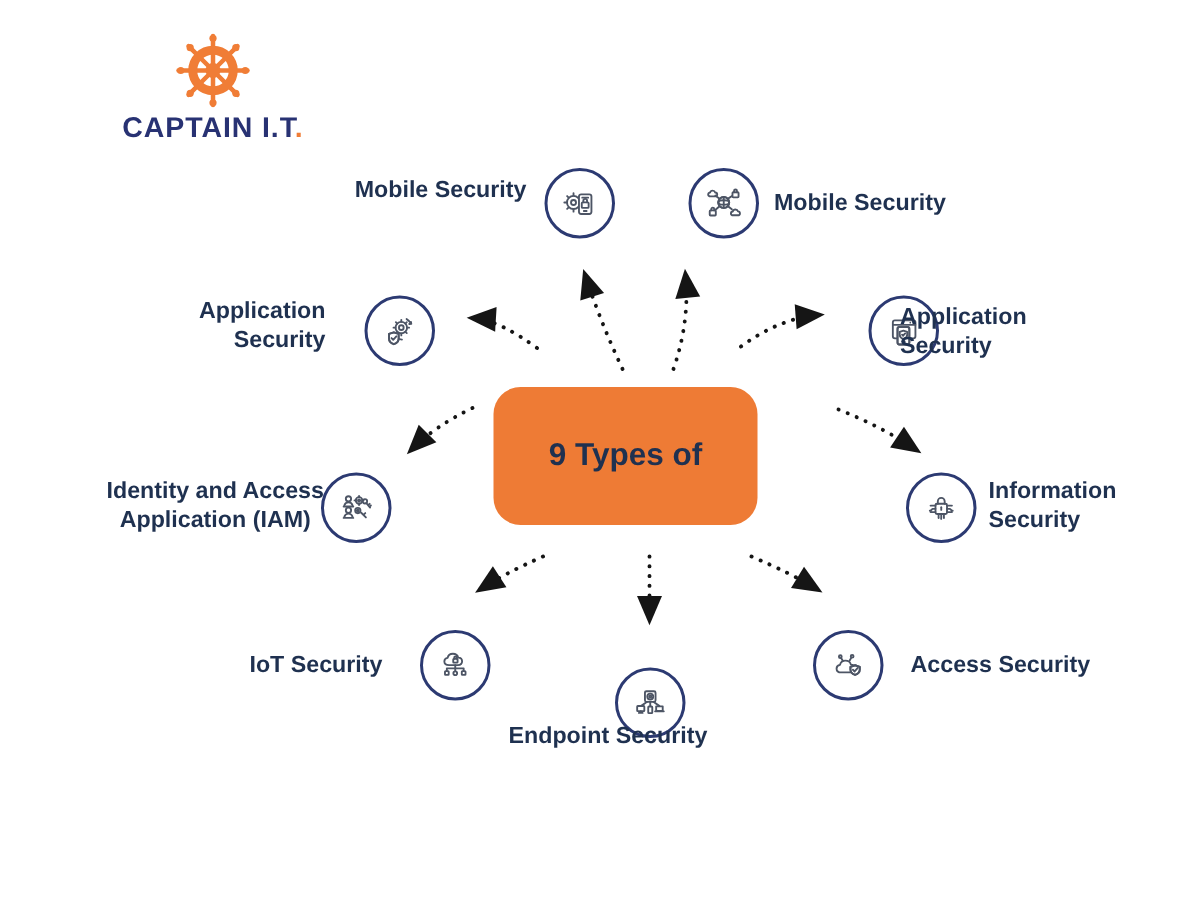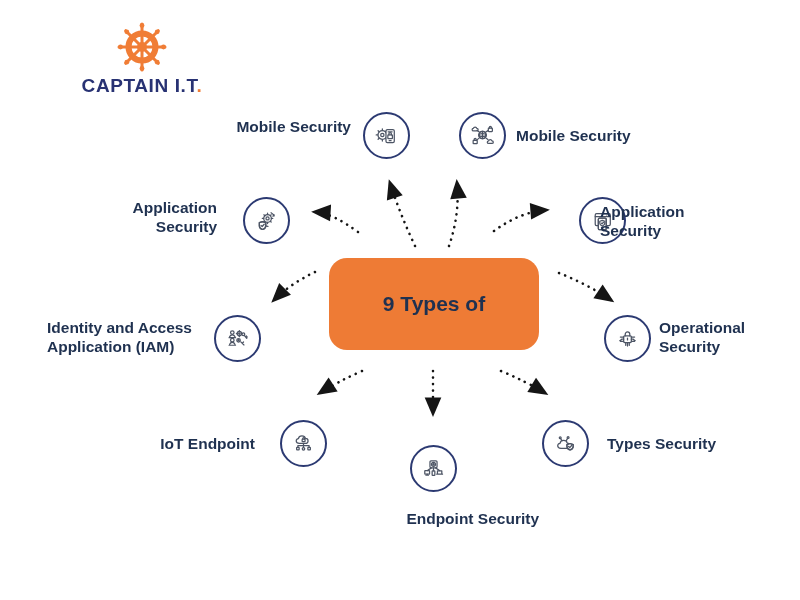--- a/index.html
+++ b/index.html
@@ -7,21 +7,21 @@
     position:relative; width:800px; height:600px; background:#ffffff;
     font-family:Liberation Sans, sans-serif; overflow:hidden;margin-left:24px;
   }
   
   .logo { position:absolute; left:48px; top:20px; width:140px; text-align:center; }
   .logo-wheel { display:block; margin:0 auto; }
   .logo-text { font-size:19px; font-weight:bold; color:#283273; letter-spacing:.6px; white-space:nowrap; margin-top:1px; }
   .logo-text .accent { color:#F07D36; }
   
   .center-box {
-    position:absolute; left:305px; top:258px; width:210px; height:92px;
+    position:absolute; left:305px; top:258px; width:176px; height:92px;
     background:#EE7B35; border-radius:18px;
     display:flex; flex-direction:column; align-items:center; justify-content:center;
   }
   .center-box span { display:block; color:#1F3150; font-weight:bold; font-size:21px; line-height:26px; }
   
   .icon-circle {
     position:absolute; width:47px; height:47px; border-radius:50%;
     background:#fff; border:2.5px solid #2C3A72; box-sizing:border-box;
     display:flex; align-items:center; justify-content:center;
   }
@@ -170,21 +170,21 @@
       <circle cx="14.8" cy="8.3" r="2.1"></circle>
         <circle cx="14.8" cy="8.3" r="0.7"></circle>
       <path d="M14.8 5.4 v0.9 M14.8 10.3 v0.9 M11.9 8.3 h0.9 M16.8 8.3 h0.9"></path>
       <circle cx="14" cy="14.8" r="1.7"></circle>
         <circle cx="14" cy="14.8" r="0.6"></circle>
       <circle cx="18.6" cy="8.9" r="1.4"></circle>
       <path d="M19.5 10 l2.4 2.9 M20.6 11.3 l1 -0.8 M21.4 12.3 l1 -0.8"></path>
       <path d="M16.2 16.2 l3 3 M17.6 17.6 l1.2 -1.2"></path>
     </svg>
   </div>
-  <div class="label" style="right:632px;top:318px;text-align:left">
+  <div class="label" style="right:608px;top:318px;text-align:center">
     <span>Identity and Access</span>
       <span>Application (IAM)</span>
   </div>
 
   <div class="icon-circle" style="left:580px;top:315px">
     <svg class="ic" width="27" height="27" viewBox="0 0 26 26">
       <rect x="9.3" y="10.4" width="7.4" height="6.6" rx="1"></rect>
       <path d="M10.8 10.4 V8.9 a2.2 2.2 0 0 1 4.4 0 v1.5"></path>
       <path d="M13 12.6 v1.8"></path>
       <path d="M9.3 11.6 H6.6 M9.3 13.7 H7.4 l-1.3 1.2 M9.3 15.8 H6.6"></path>
@@ -196,63 +196,63 @@
       <circle class="fd" cx="19.9" cy="11.6" r="0.55"></circle>
         <circle class="fd" cx="20.4" cy="14.9" r="0.55"></circle>
       <circle class="fd" cx="11.3" cy="19.6" r="0.55"></circle>
         <circle class="fd" cx="14.7" cy="19.6" r="0.55"></circle>
         <circle class="fd" cx="13" cy="20.2" r="0.55"></circle>
       <circle class="fd" cx="6.1" cy="15.8" r="0.55"></circle>
         <circle class="fd" cx="19.9" cy="15.8" r="0.55"></circle>
     </svg>
   </div>
   <div class="label" style="left:635px;top:318px">
-    <span>Operational</span>
+    <span>Information</span>
       <span>Security</span>
   </div>
 
   <div class="icon-circle" style="left:256px;top:420px">
     <svg class="ic" width="27" height="27" viewBox="0 0 26 26">
       <path d="M9 12.9 q-3 0 -3 -2.3 q0 -2 2.1 -2.3 q0.5 -2.7 3.4 -2.7 q2.8 0 3.4 2.5 q2.5 0 2.5 2.4 q0 2.4 -2.7 2.4 z"></path>
       <rect x="11.7" y="8.9" width="2.8" height="2.4" rx="0.4"></rect>
         <path d="M12.3 8.9 v-0.6 a0.9 0.9 0 0 1 1.8 0 v0.6"></path>
       <path d="M13 12.9 v2.1 M13 15 h-5.4 v1.6 M13 15 h5.4 v1.6 M13 15 v1.8"></path>
       <rect x="6.4" y="16.8" width="2.4" height="2.4" rx="0.4"></rect>
       <circle cx="13" cy="18.1" r="1.2"></circle>
       <rect x="17.2" y="16.8" width="2.4" height="2.4" rx="0.4"></rect>
     </svg>
   </div>
   <div class="label" style="right:569px;top:434px;text-align:right">
-    <span>IoT Endpoint</span>
+    <span>IoT Security</span>
   </div>
 
   <div class="icon-circle" style="left:386px;top:445px">
     <svg class="ic" width="27" height="27" viewBox="0 0 26 26">
       <rect x="9.6" y="5.6" width="6.8" height="6.8" rx="1"></rect>
       <circle cx="13" cy="9" r="1.9"></circle>
         <circle cx="13" cy="9" r="0.7"></circle>
       <path d="M11 12.4 L7.2 15 M15 12.4 L18.8 15 M13 12.4 V15.2"></path>
       <rect x="4.6" y="15.1" width="4.6" height="3.3" rx="0.4"></rect>
         <path d="M6.9 18.4 v1 M5.7 19.5 h2.4"></path>
       <rect x="11.7" y="15.4" width="2.6" height="4.3" rx="0.5"></rect>
       <path d="M16.8 15.3 h4.2 v3 h-4.2 z M16.1 18.5 h5.6"></path>
     </svg>
   </div>
-  <div class="label" style="left:315px;top:509px;width:200px;text-align:right">
+  <div class="label" style="left:315px;top:481px;width:200px;text-align:left">
     <span>Endpoint Security</span>
   </div>
 
   <div class="icon-circle" style="left:518px;top:420px">
     <svg class="ic" width="27" height="27" viewBox="0 0 26 26">
       <path d="M9.6 10.3 l-1.2 -1.9 M13.9 10 l1.1 -1.9"></path>
       <circle cx="7.9" cy="7.5" r="0.9"></circle>
         <circle cx="15.5" cy="7.2" r="0.9"></circle>
       <path d="M8.6 17.6 q-3.1 0 -3.1 -2.4 q0 -2.1 2.2 -2.4 q0.5 -2.8 3.5 -2.8 q2.9 0 3.5 2.6 q2.4 0 2.4 2.5 q0 2.5 -2.7 2.5 z"></path>
       <path class="fw" d="M17.4 13 l3 1.05 v1.75 q0 2.4 -3 3.4 q-3 -1 -3 -3.4 v-1.75 z"></path>
       <path d="M17.4 13 l3 1.05 v1.75 q0 2.4 -3 3.4 q-3 -1 -3 -3.4 v-1.75 z"></path>
       <path d="M16 15.9 l1.1 1.1 2 -2.3"></path>
     </svg>
   </div>
   <div class="label" style="left:583px;top:434px">
-    <span>Types Security</span>
+    <span>Access Security</span>
   </div>
 
 </div>
 
 </body></html>

